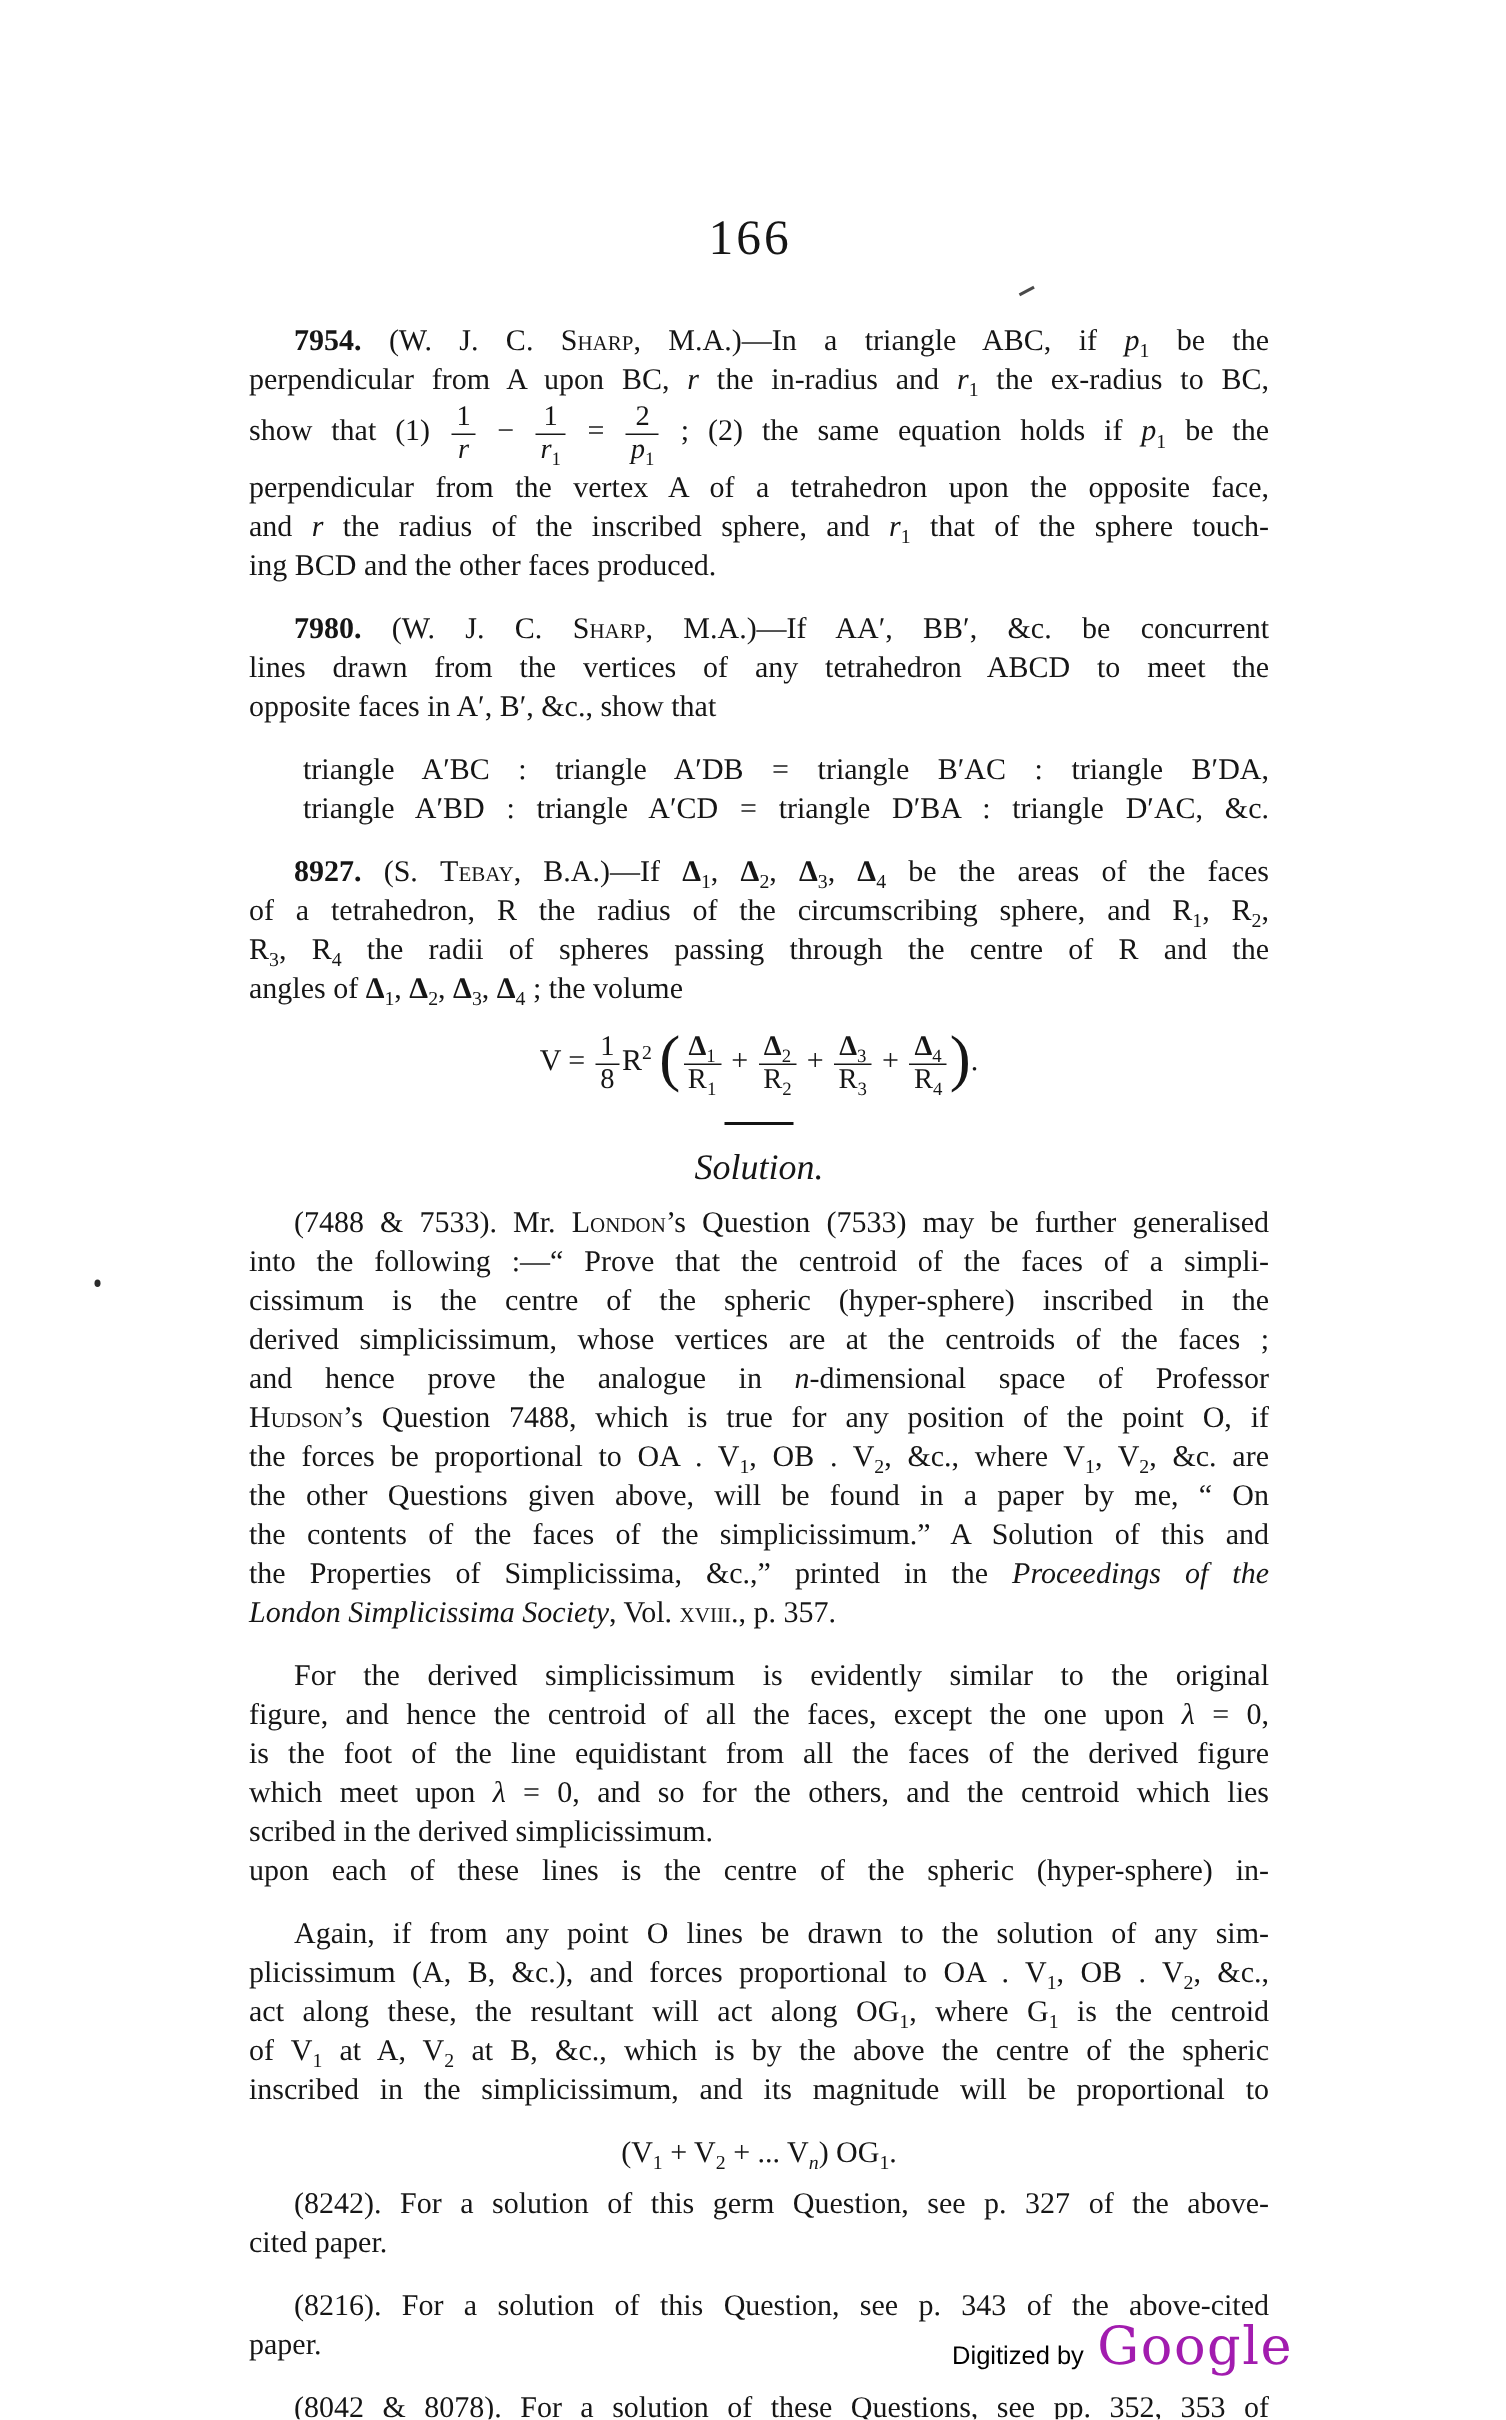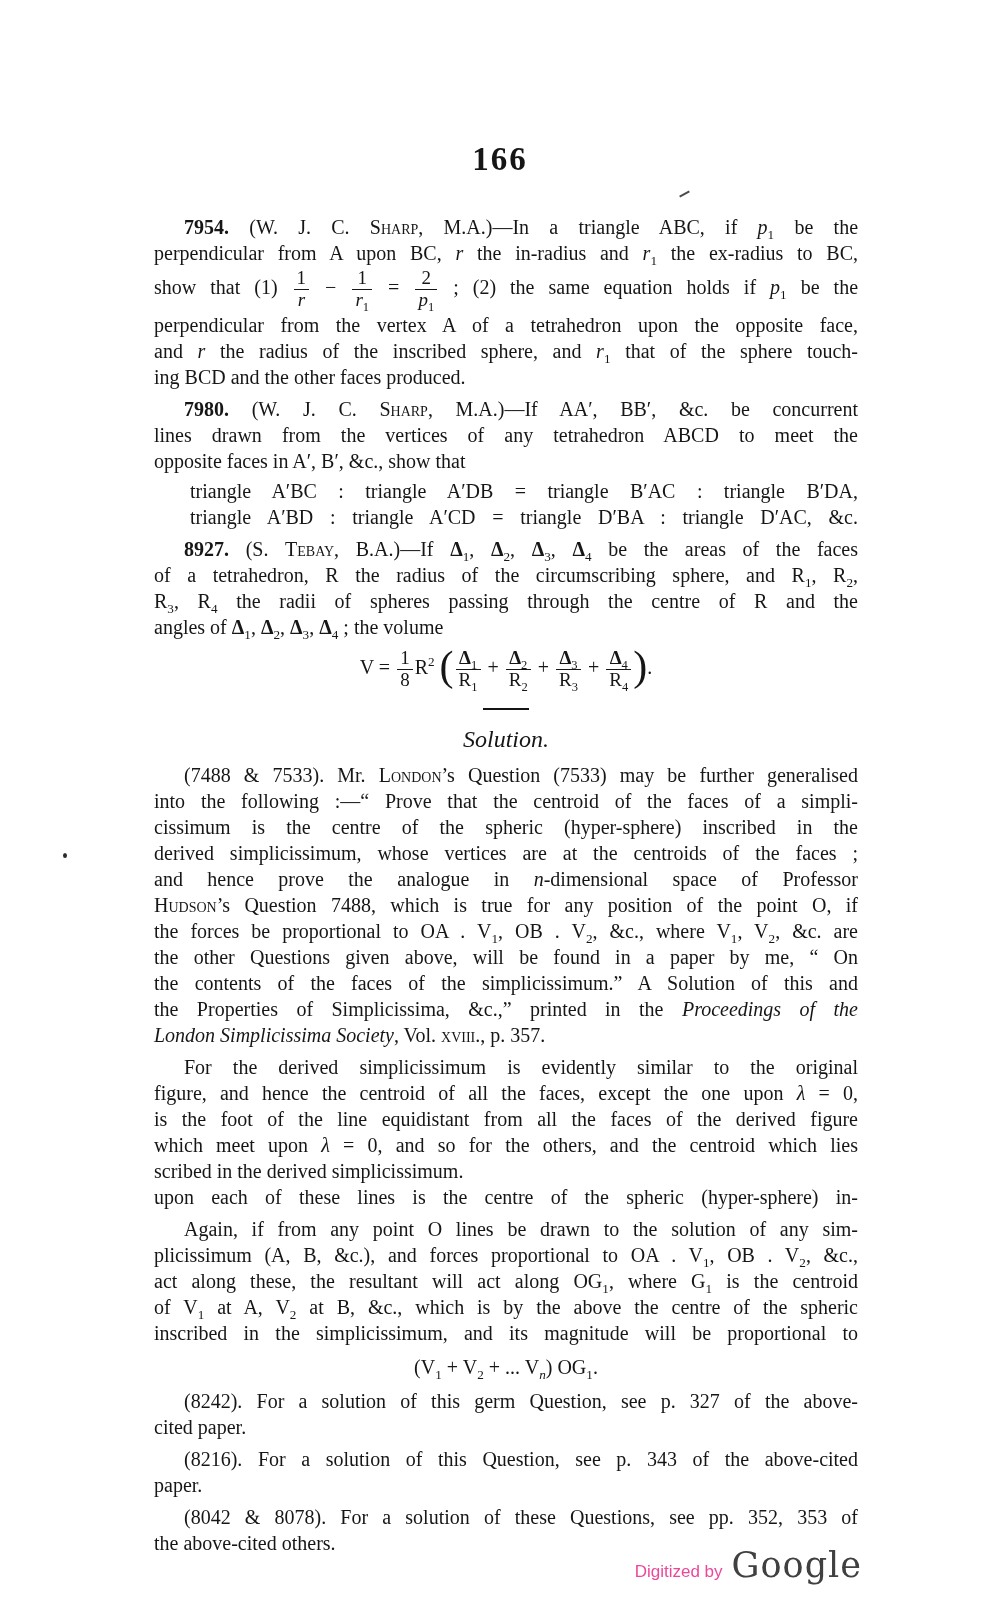--- a/index.html
+++ b/index.html
@@ -7,27 +7,27 @@
     position:relative;
     width:1004px;height:1613px;
     background:#ffffff;
     color:#161616;
     font-family:"Liberation Serif", serif;
     overflow:hidden;
   }
   .pagenum{
     position:absolute;top:141px;left:0;right:4px;
     text-align:center;
-    font-size:33px;font-weight:bold;letter-spacing:2px;
+    font-size:33px;font-weight:normal;letter-spacing:2px;
   }
   .content{
     position:absolute;left:150px;top:208px;width:712px;
     font-size:20px;line-height:26px;
   }
-  .blk{margin:4px;}
+  .blk{margin:16px;}
   .para{margin-top:6px;}
   .display{margin-top:2px;}
   .display .line{padding-left:36px;}
   .line{text-align:justify;text-align-last:justify;}
   .line.last{text-align-last:left;}
   .line.first{text-indent:30px;}
   .line.tall{padding:2px 0;}
   .formula{margin:8px 0;text-align:center;text-align-last:center;}
   .heading{
     margin:2px 0 10px;text-align:center;text-align-last:center;
@@ -51,25 +51,25 @@
   .bigp{
     font-size:2.1em;font-weight:200;
     vertical-align:middle;line-height:0;position:relative;top:-3px;
   }
   .watermark{
     position:absolute;right:142px;bottom:28px;
     display:flex;align-items:baseline;gap:9px;
   }
   .wm-prefix{
     font-family:"Liberation Sans", sans-serif;
-    font-size:17px;color:#ec4899;
+    font-size:17px;color:#000000;
   }
   .wm-brand{
     font-family:"DejaVu Serif", serif;
-    font-size:35px;color:#404040;letter-spacing:1px;
+    font-size:35px;color:#a21caf;letter-spacing:1px;
   }
   .scan-tick{
     position:absolute;left:679px;top:193px;
     width:11px;height:0;border-top:2.5px solid #4a4a4a;
     transform:rotate(-28deg);
   }
   .ink-speck{
     position:absolute;left:63px;top:853px;
     width:4px;height:5px;background:#2b2b2b;border-radius:50%;
   }

